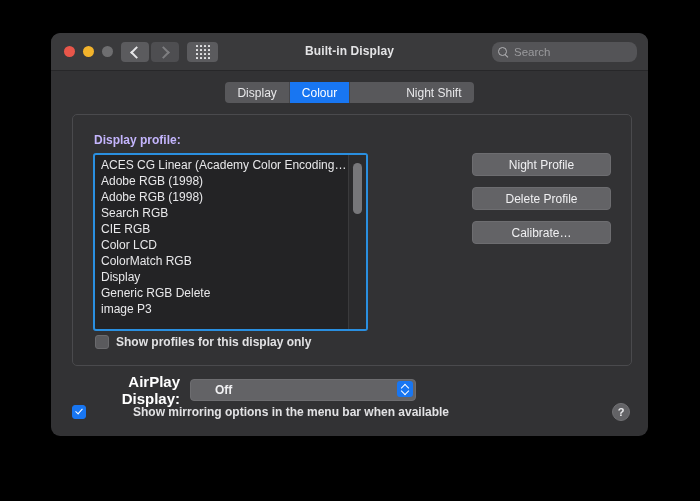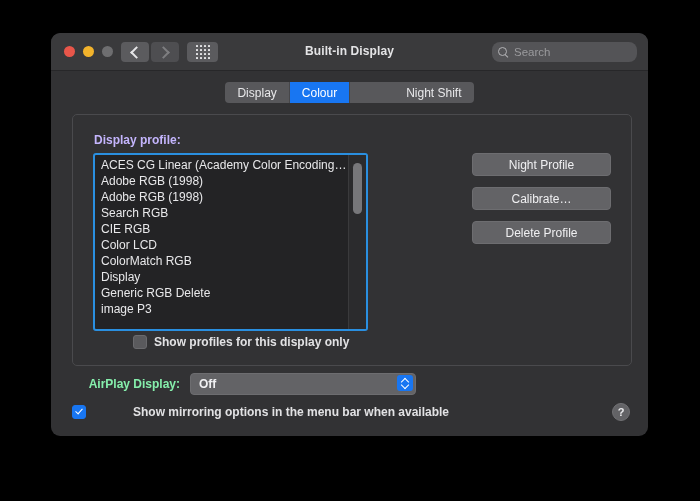--- a/index.html
+++ b/index.html
@@ -238,21 +238,20 @@
     border-radius: 5px;
   }
 
   
   #display-only-row {
     position: absolute;
     left: 22px;
     top: 220px;
     display: flex;
     align-items: center;
-    margin-left: 38px;
   }
   .cb {
     width: 12px;
     height: 12px;
     border-radius: 3px;
     flex: none;
   }
   .cb.off {
     background: #5a5a5d;
     border: 1px solid #6a6a6d;
@@ -303,39 +302,39 @@
 
   
   #airplay-row {
     position: absolute;
     left: 21px;
     top: 340px;
     display: flex;
     align-items: center;
   }
   #airplay-label {
-    font-size: 12px;
-    font-weight: bold;
-    color: #86efac;
+    font-size: 15px;
+    font-weight: bold;
+    color: #ffffff;
     width: 108px;
     text-align: right;
   }
   #airplay-popup {
     margin-left: 10px;
     position: relative;
     width: 224px;
     height: 20px;
     background: #636366;
     border: 1px solid #6d6d70;
     border-radius: 4px;
     display: flex;
     align-items: center;
   }
   #airplay-value {
-    margin-left: 8px;
+    margin-left: 24px;
     font-size: 12px;
     font-weight: bold;
     color: #f0f0f2;
   }
   #popup-arrows {
     position: absolute;
     right: 2px;
     top: 1px;
     width: 16px;
     height: 16px;
@@ -460,22 +459,22 @@
         </div>
       </div>
 
       <div id="display-only-row">
         <span class="cb off"></span>
         <span class="cb-label">Show profiles for this display only</span>
       </div>
 
       <div id="btn-col">
         <div class="pushbtn">Night Profile</div>
+        <div class="pushbtn">Delete Profile</div>
         <div class="pushbtn">Calibrate…</div>
-        <div class="pushbtn">Delete Profile</div>
       </div>
     </div>
 
     <div id="airplay-row">
       <span id="airplay-label">AirPlay Display:</span>
       <div id="airplay-popup">
         <span id="airplay-value">Off</span>
         <span id="popup-arrows"></span>
       </div>
     </div>

